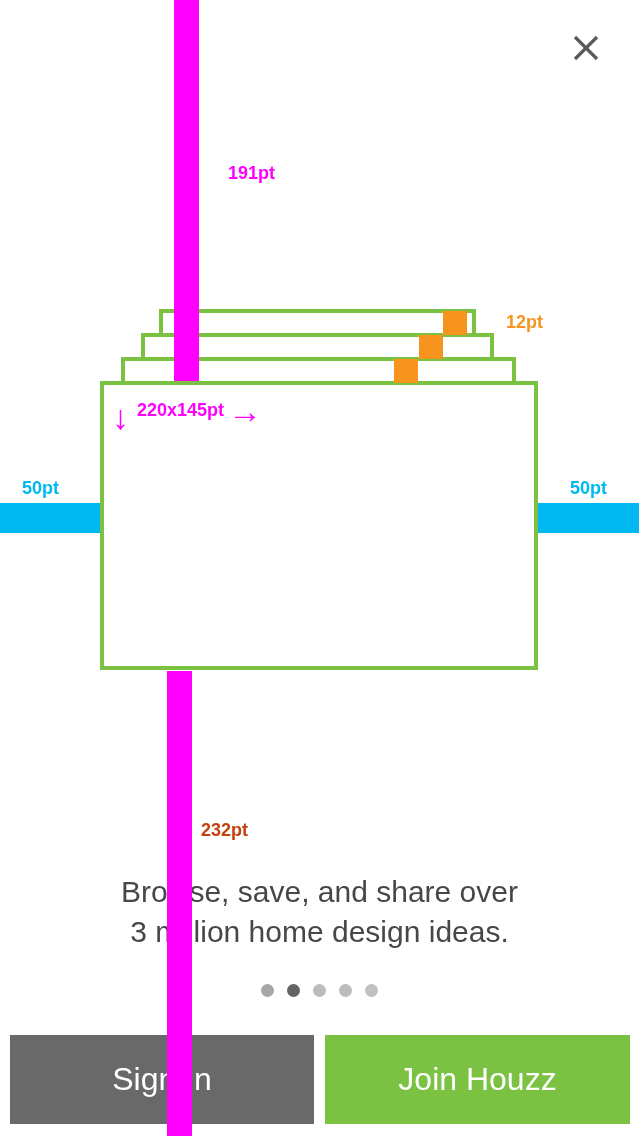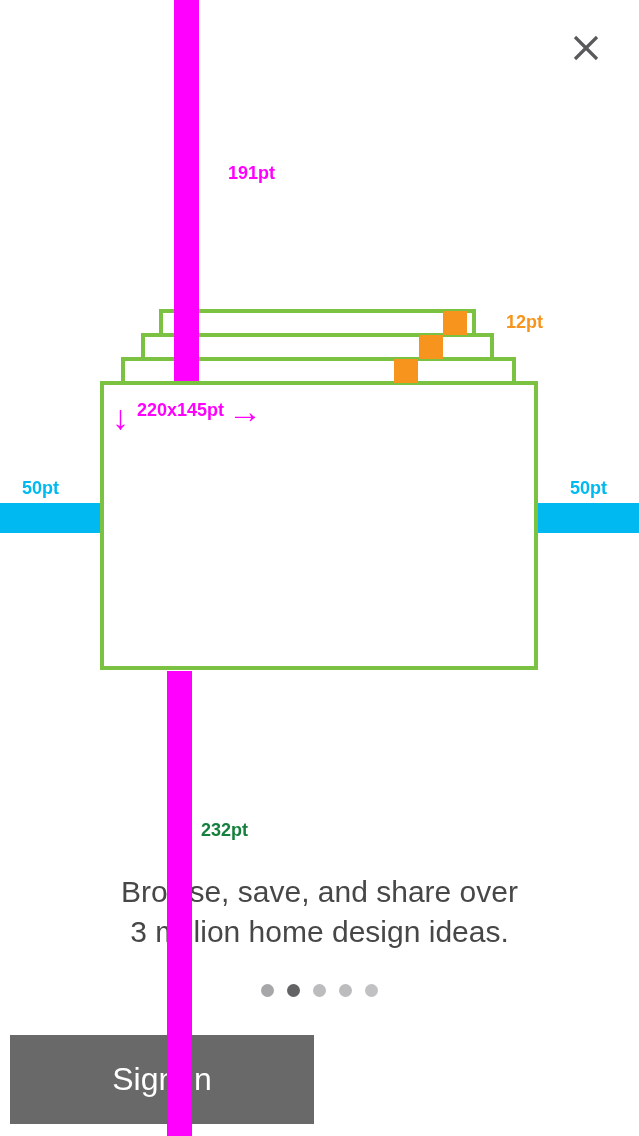--- a/index.html
+++ b/index.html
@@ -130,21 +130,21 @@
   <div class="bar-h cyan-left" style="background-color: rgb(0, 185, 240);"></div>
   <div class="bar-h cyan-right" style="background-color: rgb(0, 185, 240);"></div>
 
   <div class="spec-card card-main" style="border-color: rgb(123, 193, 66);"></div>
 
   <div class="sq sq-1" style="background-color: rgb(247, 148, 29);"></div>
   <div class="sq sq-2" style="background-color: rgb(247, 148, 29);"></div>
   <div class="sq sq-3" style="background-color: rgb(247, 148, 29);"></div>
 
   <div class="spec-label lbl-191" style="color: rgb(255, 0, 255);">191pt</div>
-  <div class="spec-label lbl-232" style="color: #15803d;">232pt</div>
+  <div class="spec-label lbl-232" style="color: #c2410c;">232pt</div>
   <div class="spec-label lbl-12" style="color: rgb(247, 148, 29);">12pt</div>
   <div class="spec-arrow arrow-down" style="color: rgb(255, 0, 255);">↓</div>
   <div class="spec-label lbl-card-size" style="color: rgb(255, 0, 255);">220x145pt</div>
   <div class="spec-arrow arrow-right" style="color: rgb(255, 0, 255);">→</div>
   <div class="spec-label lbl-50-left" style="color: rgb(0, 185, 240);">50pt</div>
   <div class="spec-label lbl-50-right" style="color: rgb(0, 185, 240);">50pt</div>
 
   <div class="close-btn">
     <svg width="30" height="30" viewBox="0 0 30 30">
       <line x1="4" y1="4" x2="26" y2="26" stroke="#59595b" stroke-width="3.2"></line>
@@ -159,16 +159,17 @@
 
   <div class="dots">
     <div class="dot" style="background-color: rgb(167, 167, 169);"></div>
     <div class="dot" style="background-color: rgb(99, 99, 101);"></div>
     <div class="dot" style="background-color: rgb(188, 188, 190);"></div>
     <div class="dot" style="background-color: rgb(188, 188, 190);"></div>
     <div class="dot" style="background-color: rgb(193, 193, 195);"></div>
   </div>
 
   <button class="footer-btn btn-signin" style="background-color: rgb(105, 105, 105);">Sign In</button>
+  <button class="footer-btn btn-join" style="background-color: rgb(123, 193, 66);">Join Houzz</button>
 
   <div class="bar-v bar-bottom" style="background-color: rgb(255, 0, 255);"></div>
 
 </div>
 
 </body></html>

